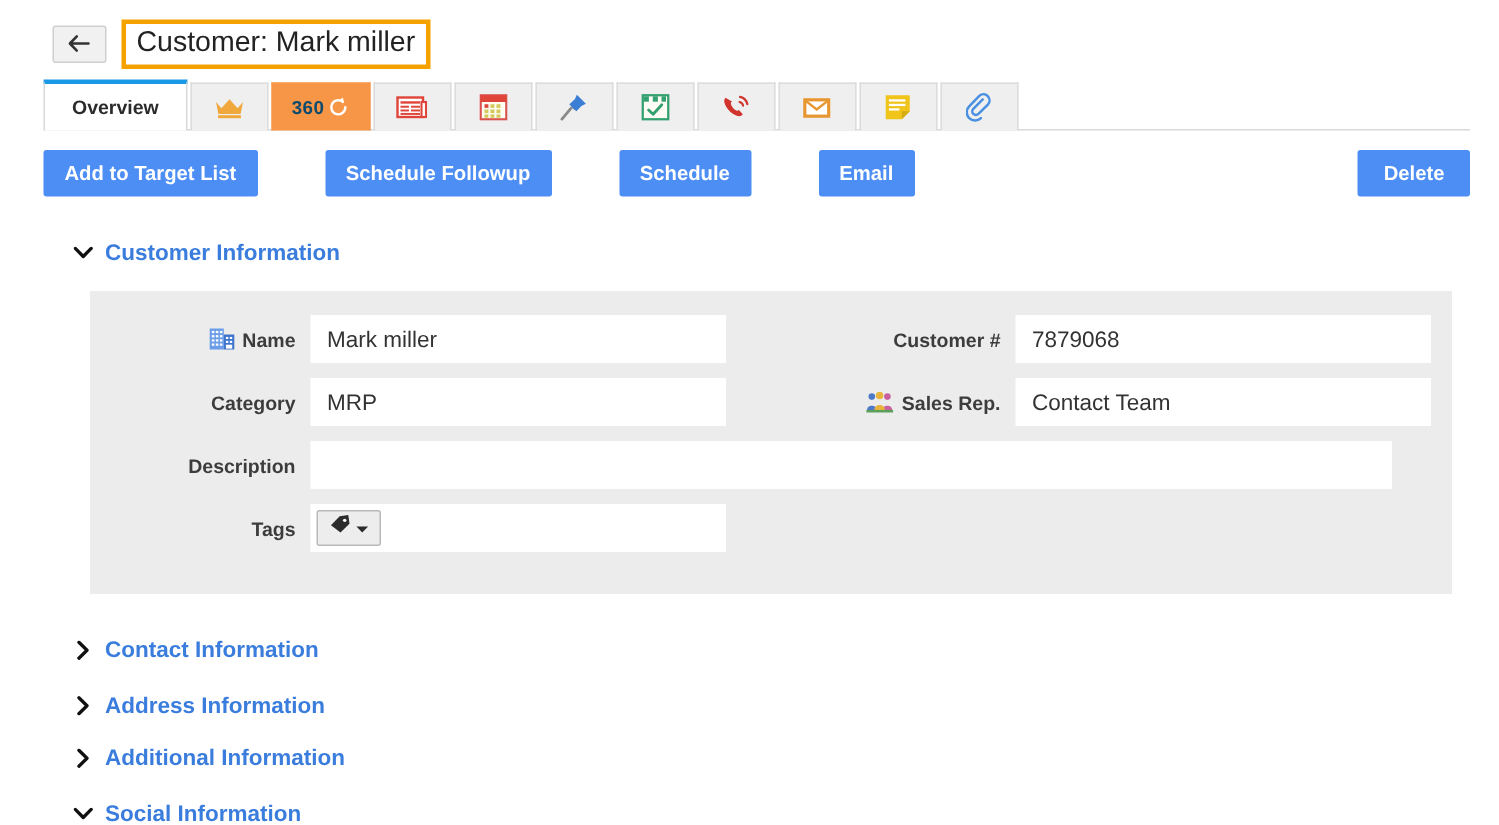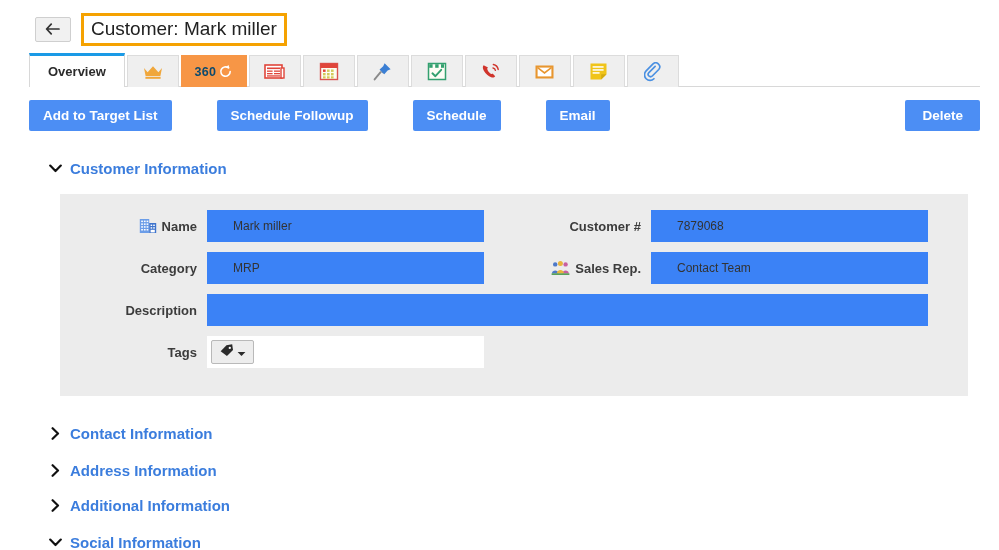--- a/index.html
+++ b/index.html
@@ -139,20 +139,21 @@
 
   .panel {
     margin: 11px 31px 0 60px;
     background: #ececec;
     padding: 16px 0 28px 0;
   }
   .frow {
     display: flex;
     align-items: center;
     margin-bottom: 10px;
+    gap: 26px;
   }
   .frow:last-child { margin-bottom: 0; }
   .fcell {
     display: flex;
     align-items: center;
     flex: 0 0 auto;
   }
   .flabel {
     font-size: 13px;
     font-weight: bold;
@@ -162,27 +163,27 @@
     white-space: nowrap;
   }
   .flabel-ico { margin-right: 5px; line-height: 0; display: inline-block; }
   .labelwrap {
     display: flex;
     align-items: center;
     justify-content: flex-end;
     flex: 0 0 auto;
   }
   .finput {
-    background: #3b82f6;
+    background: #ffffff;
     border: none;
     height: 32px;
     display: flex;
     align-items: center;
-    padding: 0 26px;
-    font-size: 12px;
+    padding: 0 11px;
+    font-size: 15px;
     color: #333;
     font-family: "Liberation Sans", sans-serif;
   }
   .lw-left { width: 147px; }   
   .in-left { width: 277px; }   
   .lw-right { width: 167px; }  
   .in-right { width: 277px; }  
   .in-full { width: 721px; }   
   .tagbox {
     display: flex;

